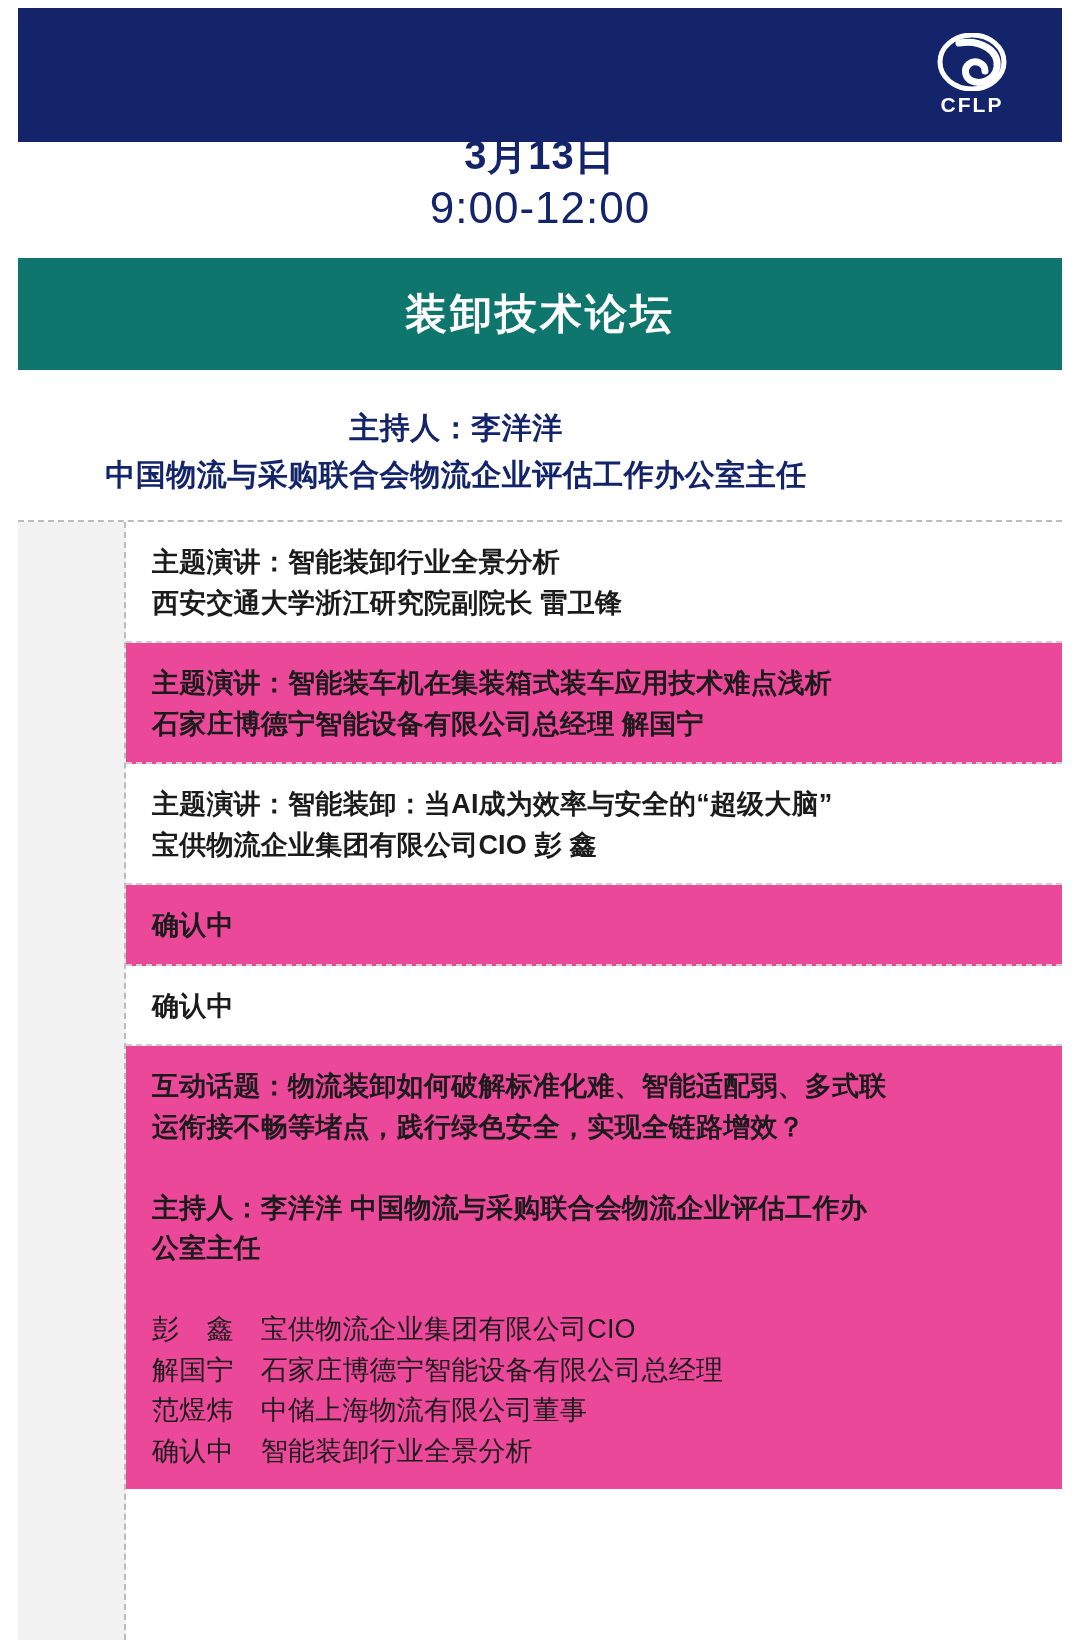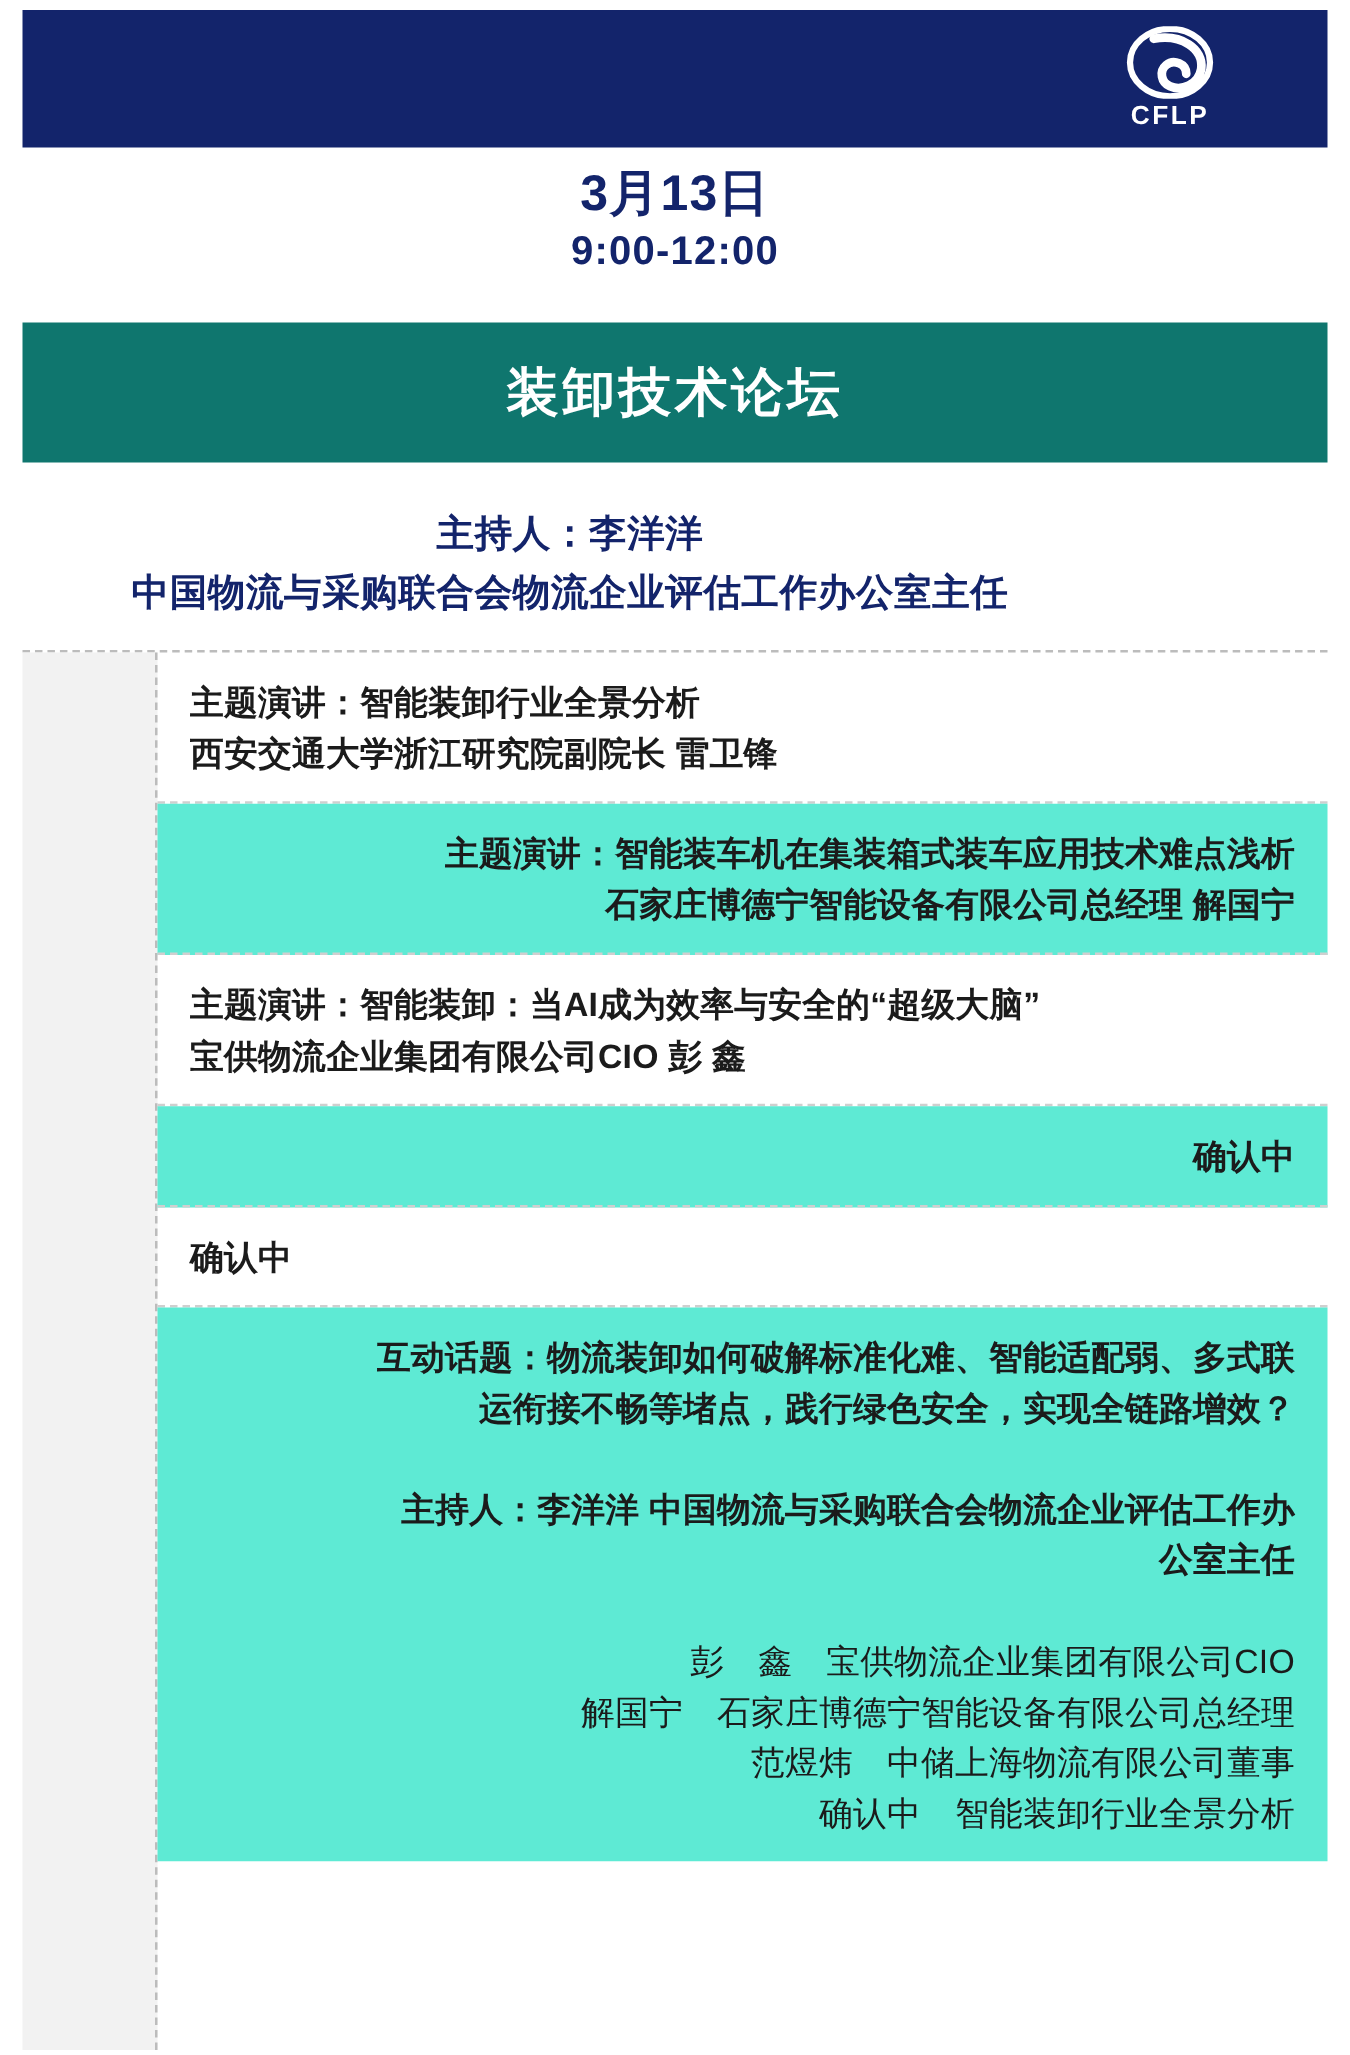--- a/index.html
+++ b/index.html
@@ -15,27 +15,27 @@
     overflow: hidden;
     position: relative;
   }
 
   
   .banner {
     position: absolute;
     top: 8px;
     left: 18px;
     width: 1044px;
-    height: 110px;
+    height: 134px;
     background: #13246b;
     box-sizing: border-box;
     display: flex;
     align-items: center;
     justify-content: flex-end;
-    padding-right: 66px;
+    padding-right: 30px;
   }
   .logo {
     width: 120px;
     height: 92px;
     display: flex;
     flex-direction: column;
     align-items: center;
     justify-content: center;
   }
   .logo svg { display: block; }
@@ -56,22 +56,22 @@
     text-align: center;
     color: #13246b;
   }
   .date-line1 {
     font-size: 40px;
     font-weight: bold;
     line-height: 1.25;
     letter-spacing: 1px;
   }
   .date-line2 {
-    font-size: 32px;
-    font-weight: bold;
+    font-size: 44px;
+    font-weight: normal;
     line-height: 1.25;
     letter-spacing: 1px;
   }
 
   
   .title-bar {
     position: absolute;
     top: 258px;
     left: 18px;
     width: 1044px;
@@ -125,21 +125,21 @@
   .rows-col {
     flex: 1 1 auto;
     display: flex;
     flex-direction: column;
   }
   .row {
     box-sizing: border-box;
     border-bottom: 2px dashed #cfcfcf;
     padding: 20px 26px 18px 26px;
   }
-  .row.shaded { background: #5eead4; text-align: right; }
+  .row.shaded { background: #ec4899; }
   .row:last-child { border-bottom: none; }
   .row-line {
     font-size: 27px;
     line-height: 1.5;
     color: #1b1b1b;
     font-weight: bold;
     letter-spacing: 0.2px;
   }
   .row-line.plain {
     font-weight: normal;

